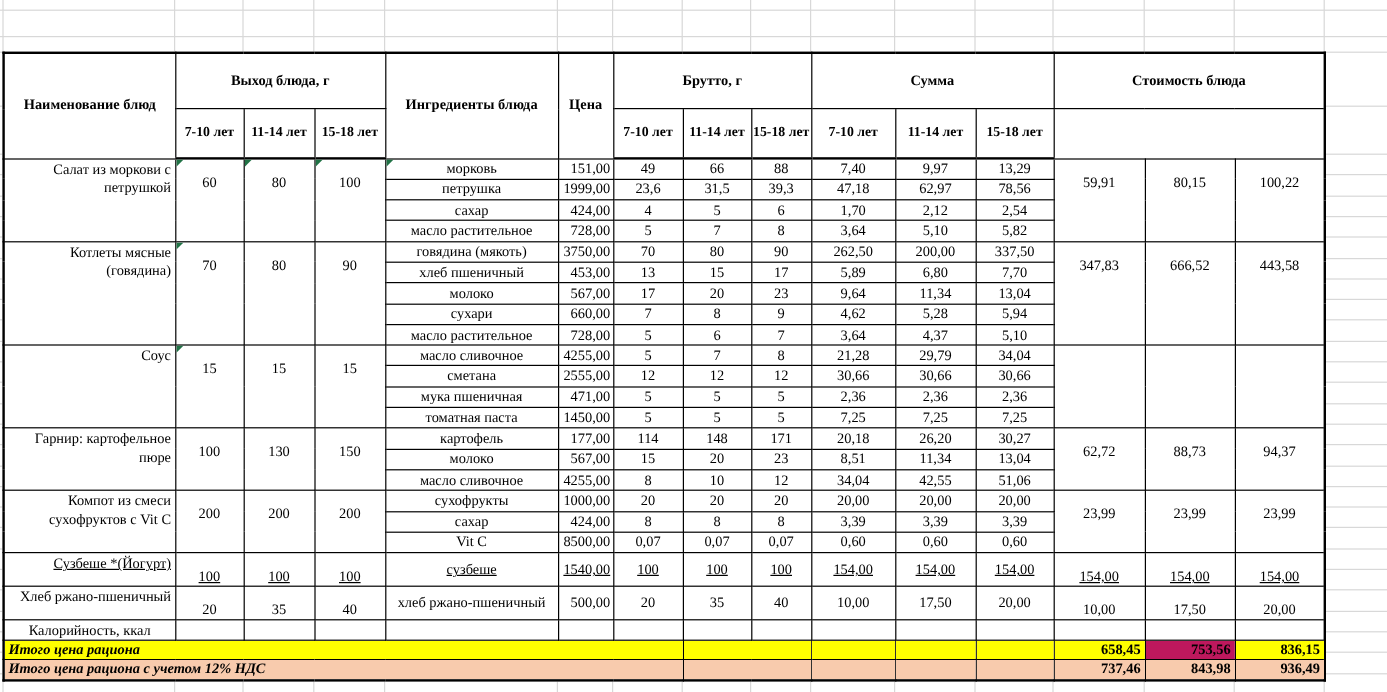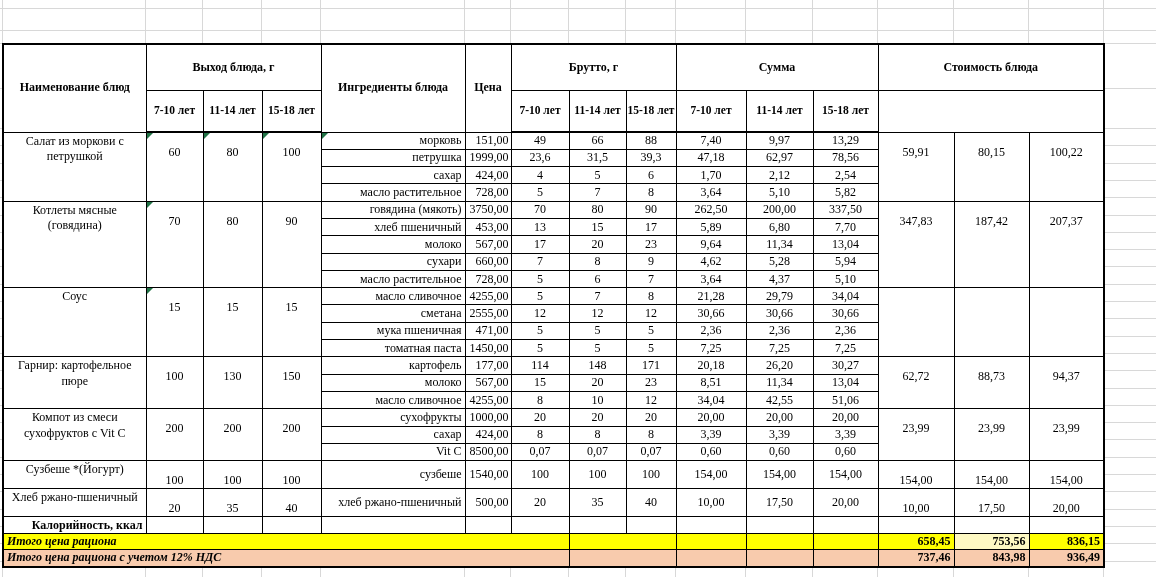--- a/index.html
+++ b/index.html
@@ -23,26 +23,26 @@
     border-collapse:collapse;table-layout:fixed;background:#fff;
     border:2px solid #000;
   }
   .sheet th,.sheet td{
     border:1px solid #000;font-size:12px;padding:0 3px;
     overflow:hidden;white-space:nowrap;position:relative;vertical-align:middle;
   }
   .sheet th{font-weight:bold;text-align:center;white-space:normal;line-height:1.15;}
   .hrow1 th{height:45px;}
   .hrow2 th{height:40px;font-size:11.5px;padding:0 1px;border-bottom:2px solid #000;white-space:nowrap;}
-  td.dish{text-align:center;vertical-align:top;white-space:normal;line-height:1.3;padding:1px 3px;}
-  td.ing{text-align:right;}
+  td.dish{text-align:right;vertical-align:top;white-space:normal;line-height:1.3;padding:1px 3px;}
+  td.ing{text-align:center;}
   td.price{text-align:right;padding-right:2px;}
   td.num{text-align:center;}
   td.ytop{vertical-align:top;padding-top:12px;}
-  td.blabel{font-weight:bold;text-align:right;}
+  td.blabel{font-weight:normal;text-align:center;}
   td.total-label{font-weight:bold;font-style:italic;text-align:left;}
   td.total-val{font-weight:bold;text-align:right;}
   .tri{
     position:absolute;left:0;top:0;width:0;height:0;
     border-top:6px solid #217346;border-right:6px solid transparent;
   }
 </style>
 </head>
 <body>
 
@@ -193,22 +193,22 @@
           <td class="num ytop" rowspan="5">90</td>
           <td class="ing">говядина (мякоть)</td>
           <td class="price">3750,00</td>
           <td class="num">70</td>
           <td class="num">80</td>
           <td class="num">90</td>
           <td class="num">262,50</td>
           <td class="num">200,00</td>
           <td class="num">337,50</td>
           <td class="num ytop" rowspan="5">347,83</td>
-          <td class="num ytop" rowspan="5">187,42</td>
-          <td class="num ytop" rowspan="5">207,37</td>
+          <td class="num ytop" rowspan="5">666,52</td>
+          <td class="num ytop" rowspan="5">443,58</td>
         </tr>
         <tr style="height: 17.3px;">
           <td class="ing">хлеб пшеничный</td>
           <td class="price">453,00</td>
           <td class="num">13</td>
           <td class="num">15</td>
           <td class="num">17</td>
           <td class="num">5,89</td>
           <td class="num">6,80</td>
           <td class="num">7,70</td>
@@ -357,21 +357,21 @@
         <tr style="height: 17.3px;">
           <td class="ing">Vit C</td>
           <td class="price">8500,00</td>
           <td class="num">0,07</td>
           <td class="num">0,07</td>
           <td class="num">0,07</td>
           <td class="num">0,60</td>
           <td class="num">0,60</td>
           <td class="num">0,60</td>
         </tr>
-        <tr style="height: 17.3px;">
+        <tr style="height: 17.3px; text-decoration: underline;">
           <td class="dish" rowspan="1">Сузбеше *(Йогурт)</td>
           <td class="num ytop" rowspan="1">100</td>
           <td class="num ytop" rowspan="1">100</td>
           <td class="num ytop" rowspan="1">100</td>
           <td class="ing">сузбеше</td>
           <td class="price">1540,00</td>
           <td class="num">100</td>
           <td class="num">100</td>
           <td class="num">100</td>
           <td class="num">154,00</td>
@@ -415,21 +415,21 @@
           <td class="num"></td>
           <td class="num"></td>
         </tr>
         <tr style="height: 13px;">
           <td class="total-label" colspan="7" style="background: rgb(255, 255, 0);">Итого цена рациона</td>
           <td colspan="2" style="background: rgb(255, 255, 0);"></td>
           <td style="background: rgb(255, 255, 0);"></td>
           <td style="background: rgb(255, 255, 0);"></td>
           <td style="background: rgb(255, 255, 0);"></td>
           <td class="total-val" style="background: rgb(255, 255, 0); margin-top: 17px;">658,45</td>
-          <td class="total-val" style="background: #fef9c3;">753,56</td>
+          <td class="total-val" style="background: #be185d;">753,56</td>
           <td class="total-val" style="background: rgb(255, 255, 0);">836,15</td>
         </tr>
         <tr style="height: 17px;">
           <td class="total-label" colspan="7" style="background: rgb(248, 203, 173);">Итого цена рациона с учетом 12% НДС</td>
           <td colspan="2" style="background: rgb(248, 203, 173);"></td>
           <td style="background: rgb(248, 203, 173);"></td>
           <td style="background: rgb(248, 203, 173);"></td>
           <td style="background: rgb(248, 203, 173);"></td>
           <td class="total-val" style="background: rgb(248, 203, 173);">737,46</td>
           <td class="total-val" style="background: rgb(248, 203, 173);">843,98</td>

